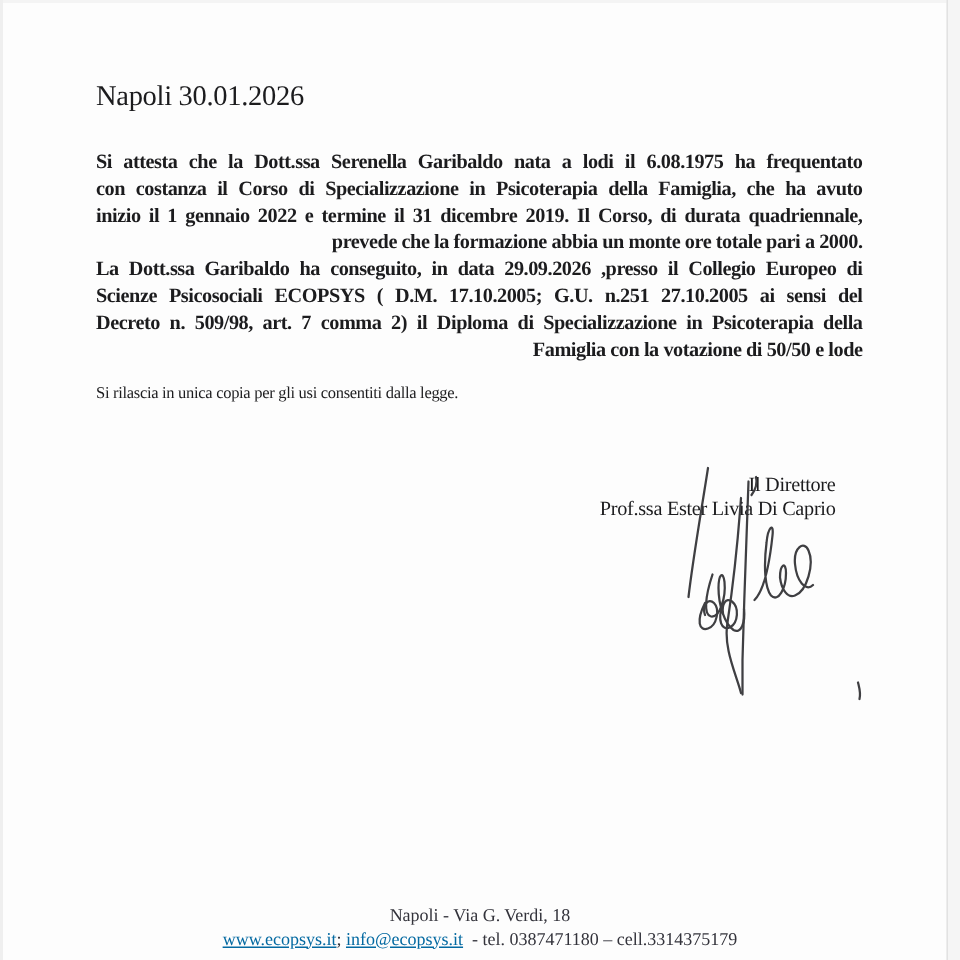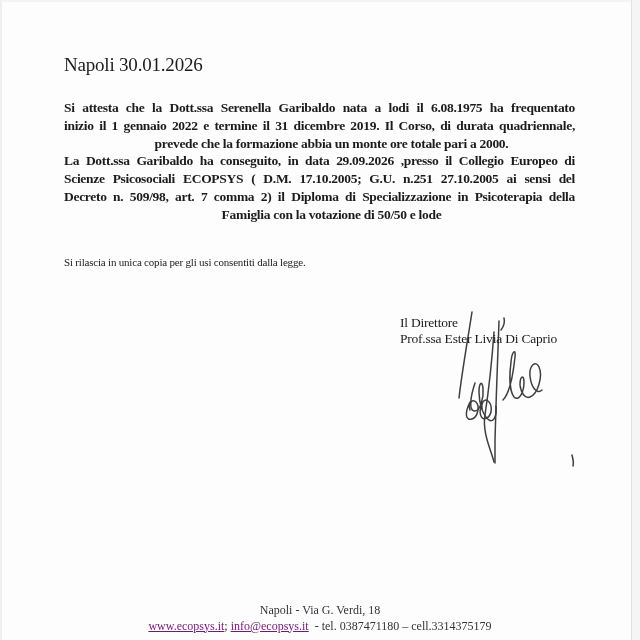--- a/index.html
+++ b/index.html
@@ -38,61 +38,62 @@
     font-size: 13.5px; letter-spacing: -0.3px;
   }
   .para .ln {
     height: 17.8px; line-height: 17.8px; font-weight: bold;
   }
   .para .ln.just {
     text-align: justify;
     text-align-last: justify;
   }
   .para .ln.last {
-    text-align: center;
+    text-align: right;
     white-space: nowrap;
     margin-left: 24px;
   }
   .closing-line {
     position: absolute; left: 64px; top: 256px;
     font-size: 11px; letter-spacing: -0.2px;
   }
   .director {
     position: absolute; top: 315px; right: 83px;
-    text-align: left; font-size: 13.5px; line-height: 15.5px;
+    text-align: right; font-size: 13.5px; line-height: 15.5px;
     letter-spacing: -0.2px;
   }
   .signature-svg {
     position: absolute; left: 440px; top: 303px;
     width: 150px; height: 170px;
   }
   .footer {
     position: absolute; left: 0; top: 603px; width: 640px;
     text-align: center;
     font-size: 12px; line-height: 14.5px;
     color: #33333b;
   }
   .footer .line2 { white-space: pre; margin-top: 1px; }
   .footer a {
-    color: #701a75;
+    color: #0369a1;
   }
 </style>
 </head>
 <body>
 
 <div class="page">
 
   <div class="edge-top"></div>
   <div class="edge-left"></div>
   <div class="edge-right"></div>
 
   <div class="date-line">Napoli 30.01.2026</div>
 
   <div class="para">
     <div class="ln just">Si attesta che la Dott.ssa Serenella Garibaldo nata a lodi il 6.08.1975 ha frequentato</div>
+    <div class="ln just">con costanza il Corso di Specializzazione in Psicoterapia della Famiglia, che ha avuto</div>
     <div class="ln just">inizio il 1 gennaio 2022 e termine il 31 dicembre 2019. Il Corso, di durata quadriennale,</div>
     <div class="ln last">prevede che la formazione abbia un monte ore totale pari a 2000.</div>
     <div class="ln just">La Dott.ssa Garibaldo ha conseguito, in data 29.09.2026 ,presso il Collegio Europeo di</div>
     <div class="ln just">Scienze Psicosociali ECOPSYS ( D.M. 17.10.2005; G.U. n.251 27.10.2005 ai sensi del</div>
     <div class="ln just">Decreto n. 509/98, art. 7 comma 2) il Diploma di Specializzazione in Psicoterapia della</div>
     <div class="ln last">Famiglia con la votazione di 50/50 e lode</div>
   </div>
 
   <div class="closing-line">Si rilascia in unica copia per gli usi consentiti dalla legge.</div>
 

